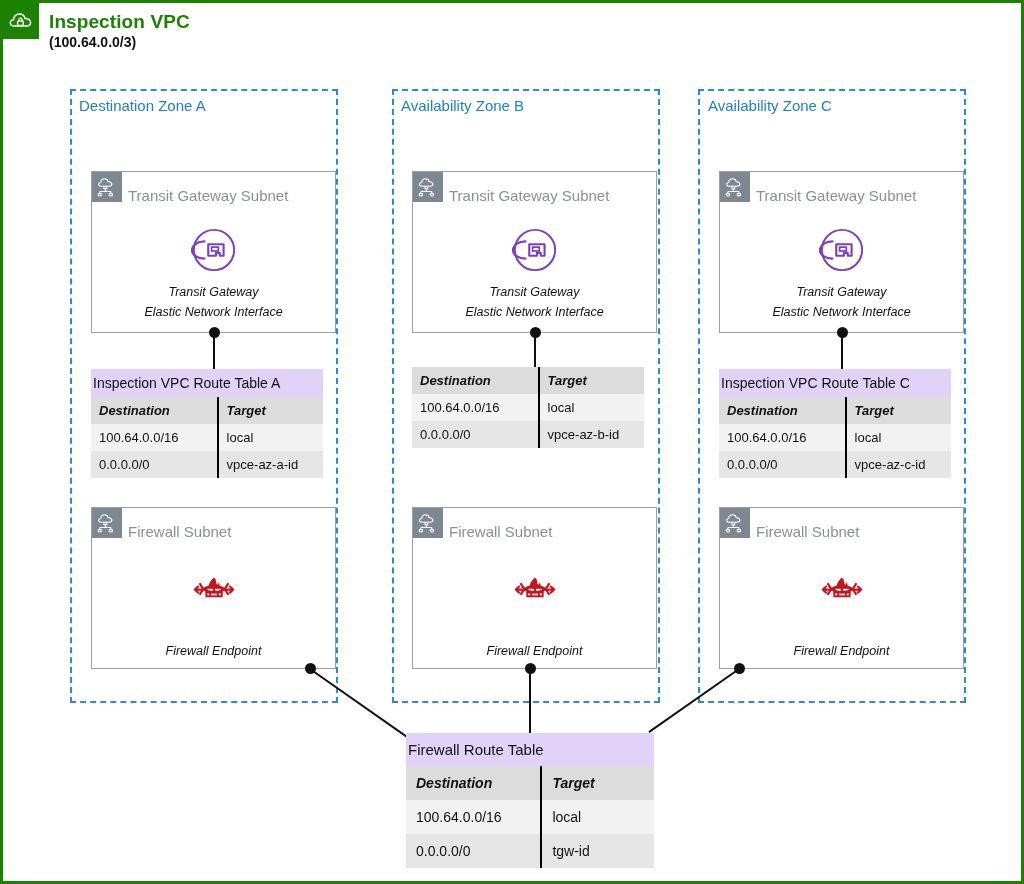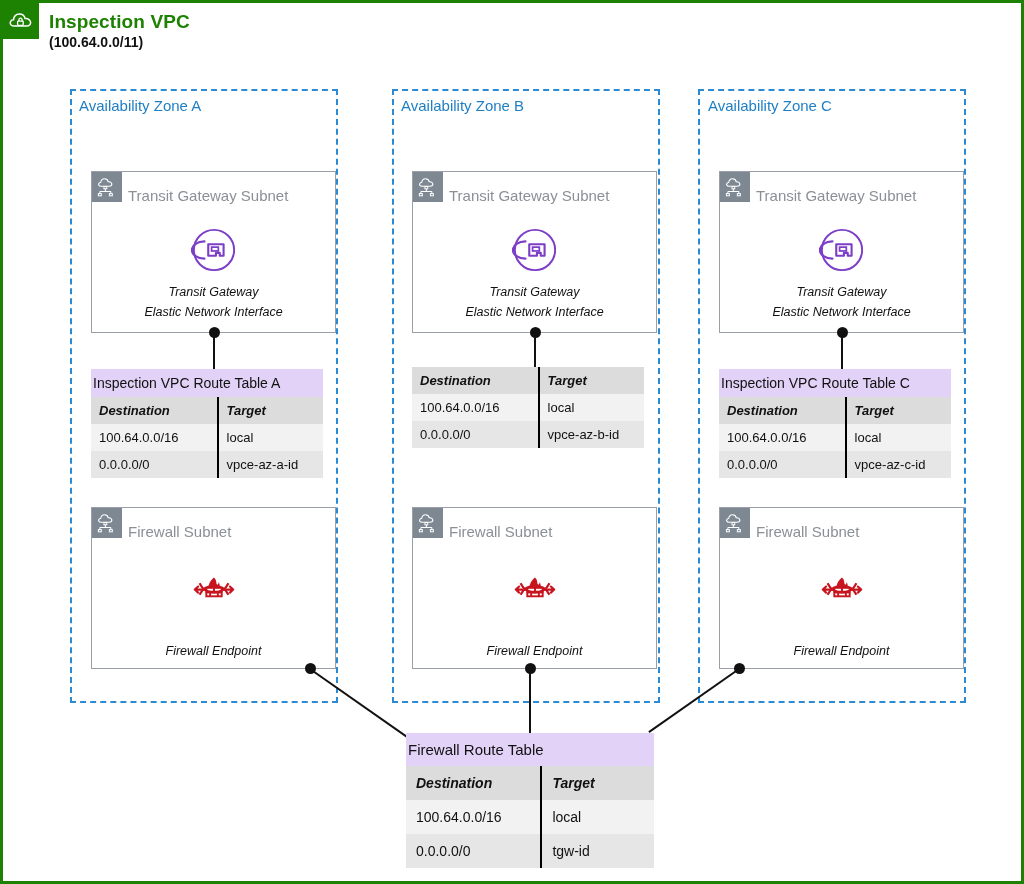--- a/index.html
+++ b/index.html
@@ -48,24 +48,24 @@
 <div id="canvas">
 
   <div class="vpc-icon-box">
     <svg width="24" height="22" viewBox="0 0 24 22">
       <path d="M5 16 C1.8 16 0.6 13.6 1.6 11.6 C2.3 10.2 3.7 9.7 4.6 9.8 C4.5 6.4 7.2 4 10.3 4 C13.3 4 15.6 6.1 16.1 8.6 C19.2 8.2 21.6 10.3 21.6 12.6 C21.6 14.7 19.9 16 17.6 16 Z" fill="none" stroke="#ffffff" stroke-width="1.5" stroke-linejoin="round"></path>
       <rect x="8.6" y="11.1" width="5.6" height="4.2" rx="0.7" fill="none" stroke="#ffffff" stroke-width="1.3"></rect>
       <path d="M9.9 11.1 v-1.3 a1.6 1.6 0 0 1 3.2 0 v1.3" fill="none" stroke="#ffffff" stroke-width="1.3"></path>
     </svg>
   </div>
   <div class="vpc-title">Inspection VPC</div>
-  <div class="vpc-cidr">(100.64.0.0/11)</div>
+  <div class="vpc-cidr">(100.64.0.0/3)</div>
 
   <div class="az" style="left:67px;top:86px;width:268px;height:614px;"></div>
-  <div class="az-label" style="left:76px;top:94px;">Availability Zone A</div>
+  <div class="az-label" style="left:76px;top:94px;">Destination Zone A</div>
 
   <div class="subnet" style="left:88px;top:168px;width:245px;height:162px;">
     <div class="subnet-icon">
       <svg width="22" height="22" viewBox="0 0 24 24">
         <path d="M5.5 11.2 C3.3 11.2 2.3 9.6 3.1 8.2 C3.6 7.3 4.6 7 5.2 7.1 C5.1 4.7 7 3 9.2 3 C11.4 3 13 4.5 13.4 6.3 C15.6 6 17.3 7.5 17.3 9.1 C17.3 10.5 16.1 11.2 14.6 11.2 Z" fill="none" stroke="#ffffff" stroke-width="1.2" stroke-linejoin="round"></path>
         <rect x="8.7" y="11.4" width="3" height="2.6" fill="none" stroke="#ffffff" stroke-width="1.1"></rect>
         <path d="M10.2 14 v3 M4.2 17 h12 M4.2 17 v2.2 M16.2 17 v2.2" fill="none" stroke="#ffffff" stroke-width="1.1"></path>
         <rect x="2.6" y="19.2" width="3.2" height="2.4" fill="none" stroke="#ffffff" stroke-width="1.1"></rect>
         <rect x="14.6" y="19.2" width="3.2" height="2.4" fill="none" stroke="#ffffff" stroke-width="1.1"></rect>
       </svg>

